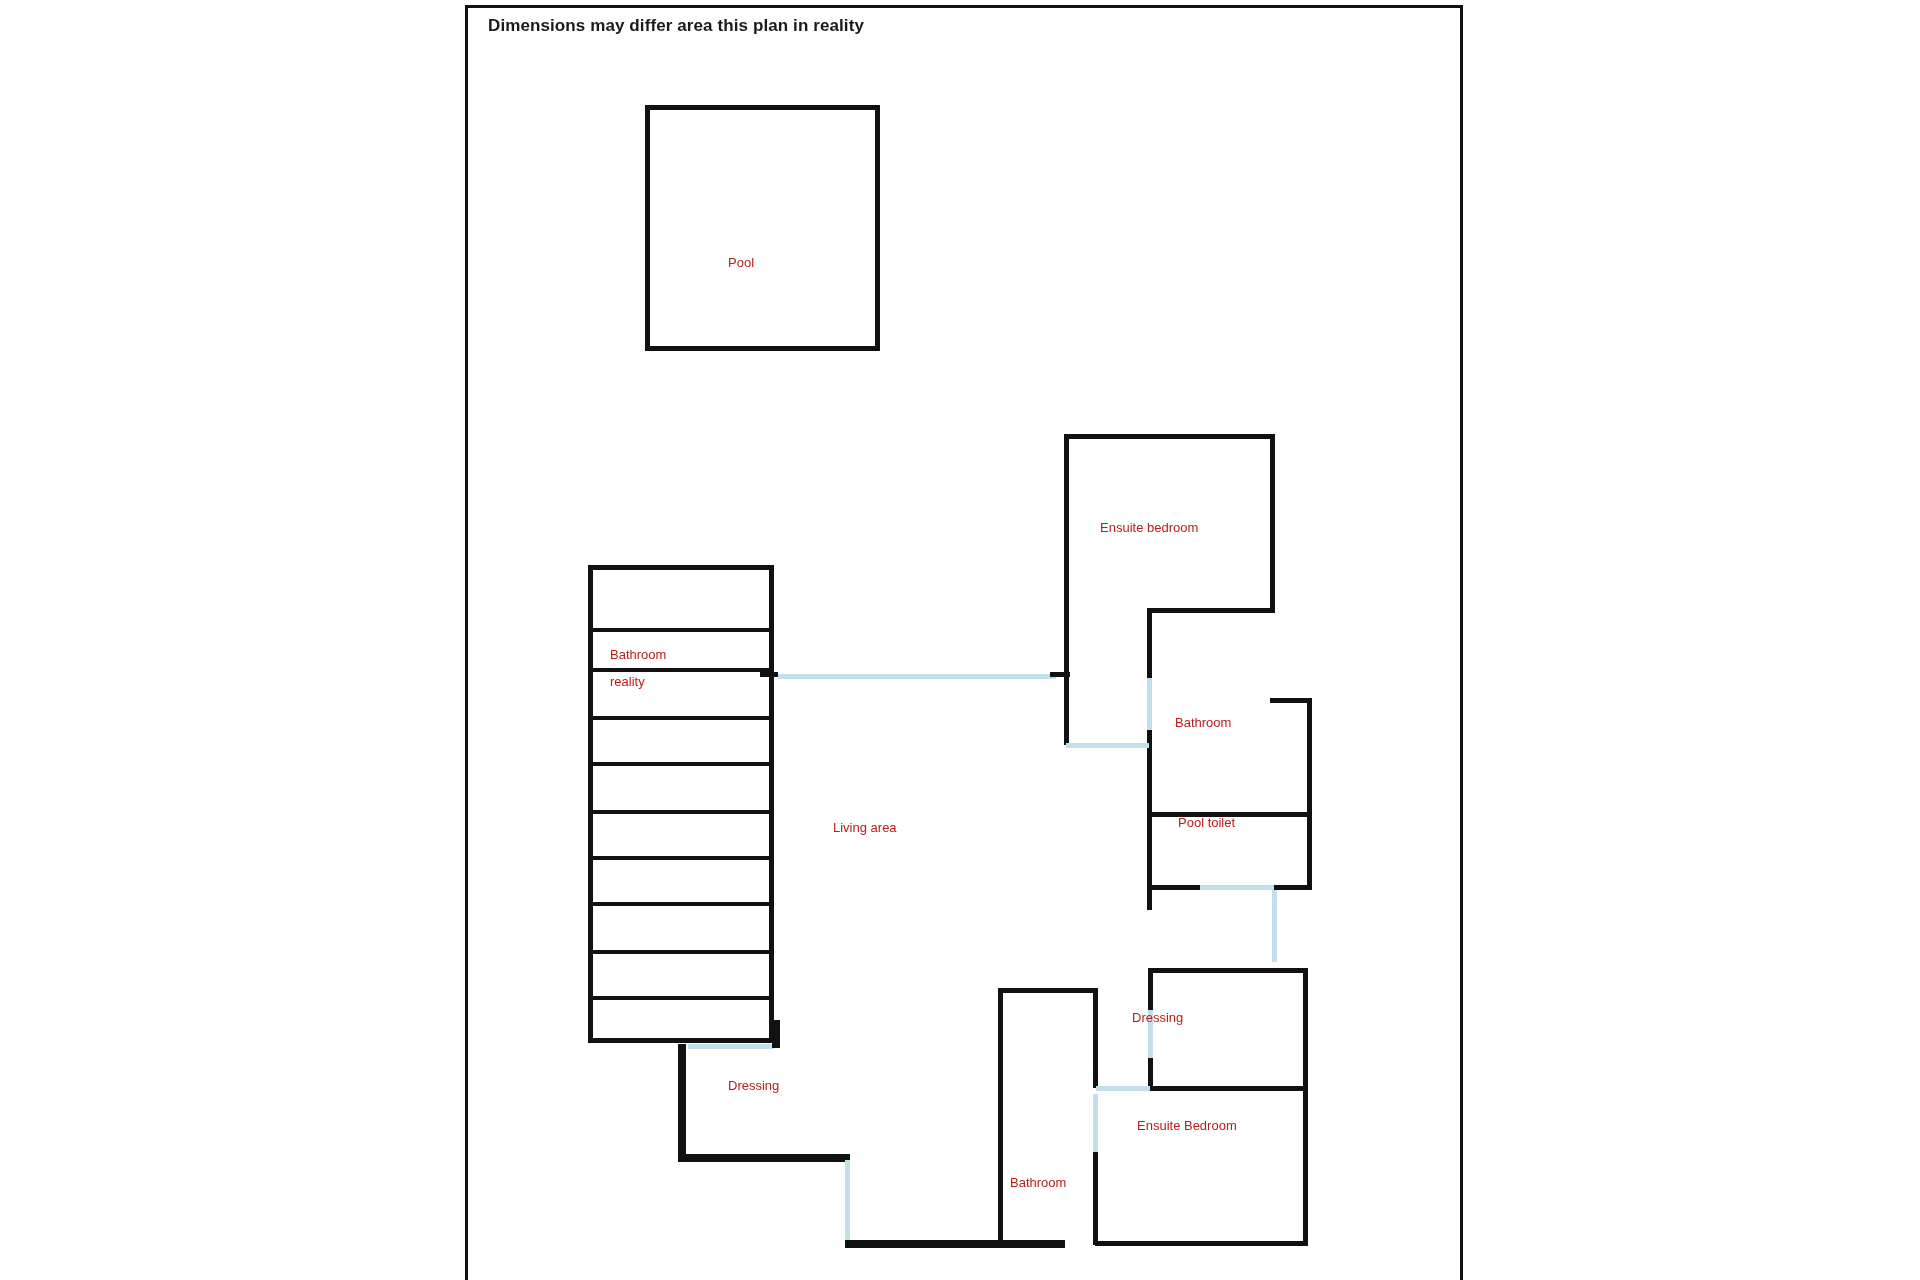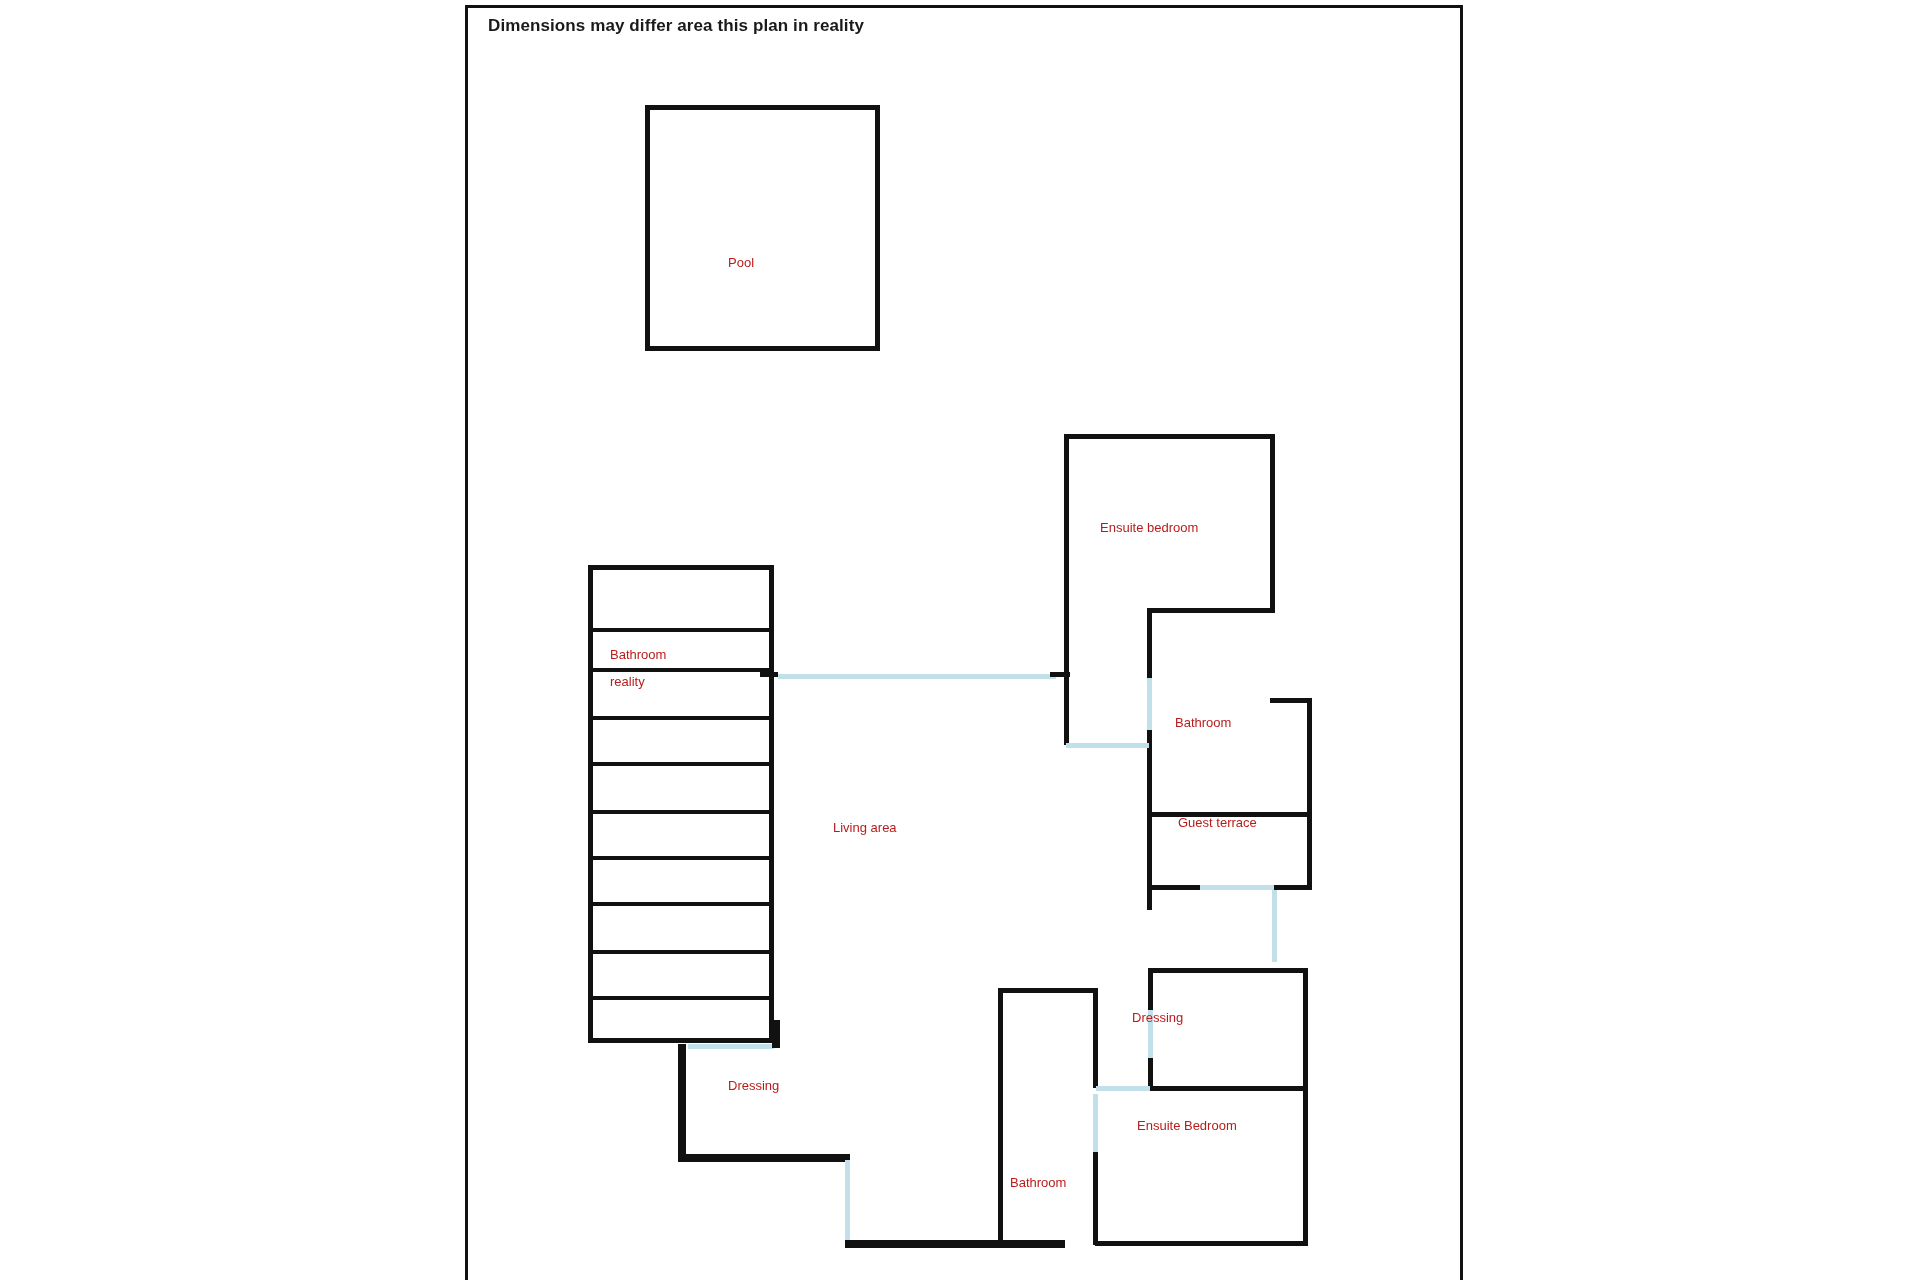--- a/index.html
+++ b/index.html
@@ -148,21 +148,21 @@
 
   <div class="room-label" style="left:1175px; top:715px;">Bathroom</div>
 
   <div class="wall-v" style="left:1147px; top:812px; height:78px;"></div>
   <div class="wall-v" style="left:1307px; top:812px; height:78px;"></div>
 
   <div class="wall-h" style="left:1147px; top:885px; width:55px;"></div>
   <div class="door-h" style="left:1200px; top:885px; width:76px;"></div>
   <div class="wall-h" style="left:1274px; top:885px; width:38px;"></div>
 
-  <div class="room-label" style="left:1178px; top:815px;">Guest terrace</div>
+  <div class="room-label" style="left:1178px; top:815px;">Pool toilet</div>
 
   <div class="door-v" style="left:1272px; top:890px; height:72px;"></div>
 
   <div class="wall-h" style="left:760px; top:672px; width:18px;"></div>
   <div class="door-h" style="left:778px; top:674px; width:278px;"></div>
   <div class="wall-h" style="left:1050px; top:672px; width:20px;"></div>
 
   <div class="door-h" style="left:1066px; top:743px; width:83px;"></div>
 
   <div class="door-h" style="left:688px; top:1044px; width:86px;"></div>

